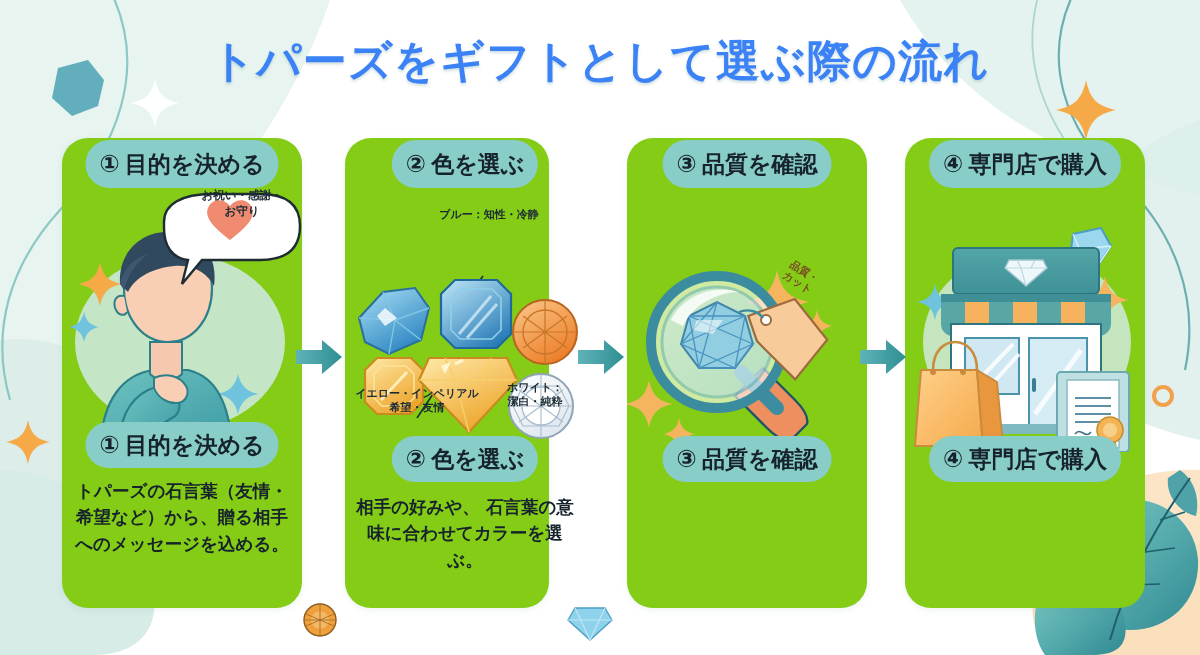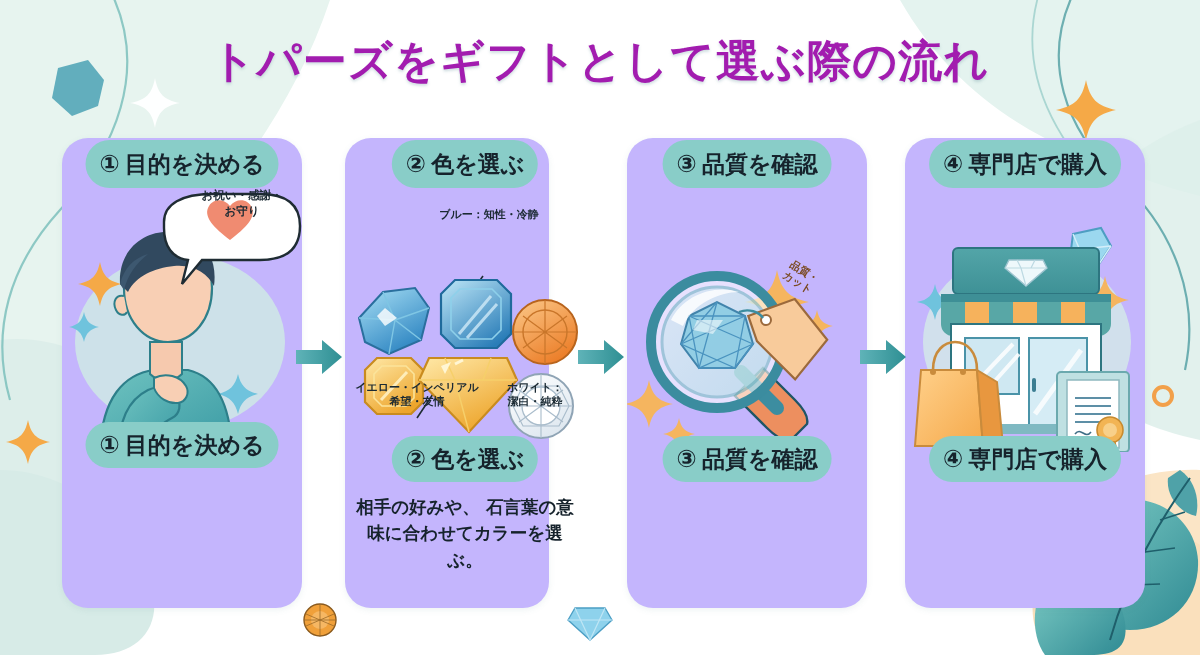--- a/index.html
+++ b/index.html
@@ -10,29 +10,29 @@
   }
   .stage{position:relative;width:1200px;height:655px;overflow:hidden;background:#ffffff;}
 
   
   .bg{position:absolute;inset:0;overflow:hidden;}
   .bg svg{position:absolute;inset:0;}
 
   
   .title{
     position:absolute;left:0;top:32px;width:1200px;text-align:center;
-    font-size:44px;font-weight:bold;color:#a21caf;letter-spacing:1px;
+    font-size:44px;font-weight:bold;color:#3b82f6;letter-spacing:1px;
     text-shadow:0 2px 3px rgba(120,160,170,.35);
     z-index:6;
   }
 
   
   .card{
     position:absolute;top:138px;height:470px;
-    background:#c4b5fd;border-radius:26px;z-index:3;
+    background:#84cc16;border-radius:26px;z-index:3;
     box-shadow:0 2px 6px rgba(90,140,140,.10);
   }
   .card.c1{left:62px;width:240px;}
   .card.c2{left:345px;width:204px;}
   .card.c3{left:627px;width:240px;}
   .card.c4{left:905px;width:240px;}
 
   .pill{
     position:absolute;left:50%;transform:translateX(-50%);
     background:#89cdc8;border-radius:30px;
@@ -230,20 +230,21 @@
     </div>
   </div>
   <div class="pill top" style="left:182px;top:140px;">
     <span class="num">①</span>
     <span>目的を決める</span>
   </div>
   <div class="pill mid" style="left:182px;top:422px;">
     <span class="num">①</span>
     <span>目的を決める</span>
   </div>
+  <div class="body-text" style="left:70px;top:478px;width:224px;">トパーズの石言葉（友情・希望など）から、贈る相手へのメッセージを込める。</div>
 
   <div class="card c2">
     <div class="art">
       <svg width="240" height="260" viewBox="0 0 240 260" xmlns="http://www.w3.org/2000/svg">
 
         <path d="M118,112 L138,84" stroke="#1f2c33" stroke-width="1.6" fill="none"></path>
         <path d="M92,196 L72,226" stroke="#1f2c33" stroke-width="1.6" fill="none"></path>
         <path d="M168,200 L180,224" stroke="#1f2c33" stroke-width="1.6" fill="none"></path>
 
         <g>
@@ -283,21 +284,21 @@
           <circle cx="196" cy="214" r="32" fill="url(#gWhiteGem)" stroke="#8fa4b5" stroke-width="2"></circle>
           <circle cx="196" cy="214" r="19" fill="#ffffff" stroke="#a9bccb" stroke-width="1.3"></circle>
           <g stroke="#a9bccb" stroke-width="1.1" fill="none">
             <path d="M174,198 L218,230 M174,230 L218,198 M196,182 L196,246 M164,214 L228,214"></path>
             <path d="M178,194 L214,194 L224,214 L214,234 L178,234 L168,214 Z"></path>
           </g>
         </g>
       </svg>
     </div>
     <div class="gemlabel" style="left:44px;top:70px;width:200px;">ブルー：知性・冷静</div>
-    <div class="gemlabel" style="left:2px;top:243px;width:140px;">
+    <div class="gemlabel" style="left:2px;top:249px;width:140px;">
       <div>イエロー・インペリアル</div>
       <div>希望・友情</div>
     </div>
     <div class="gemlabel" style="left:144px;top:243px;width:92px;">
       <div>ホワイト：</div>
       <div>潔白・純粋</div>
     </div>
   </div>
   <div class="pill top" style="left:465px;top:140px;">
     <span class="num">②</span>

